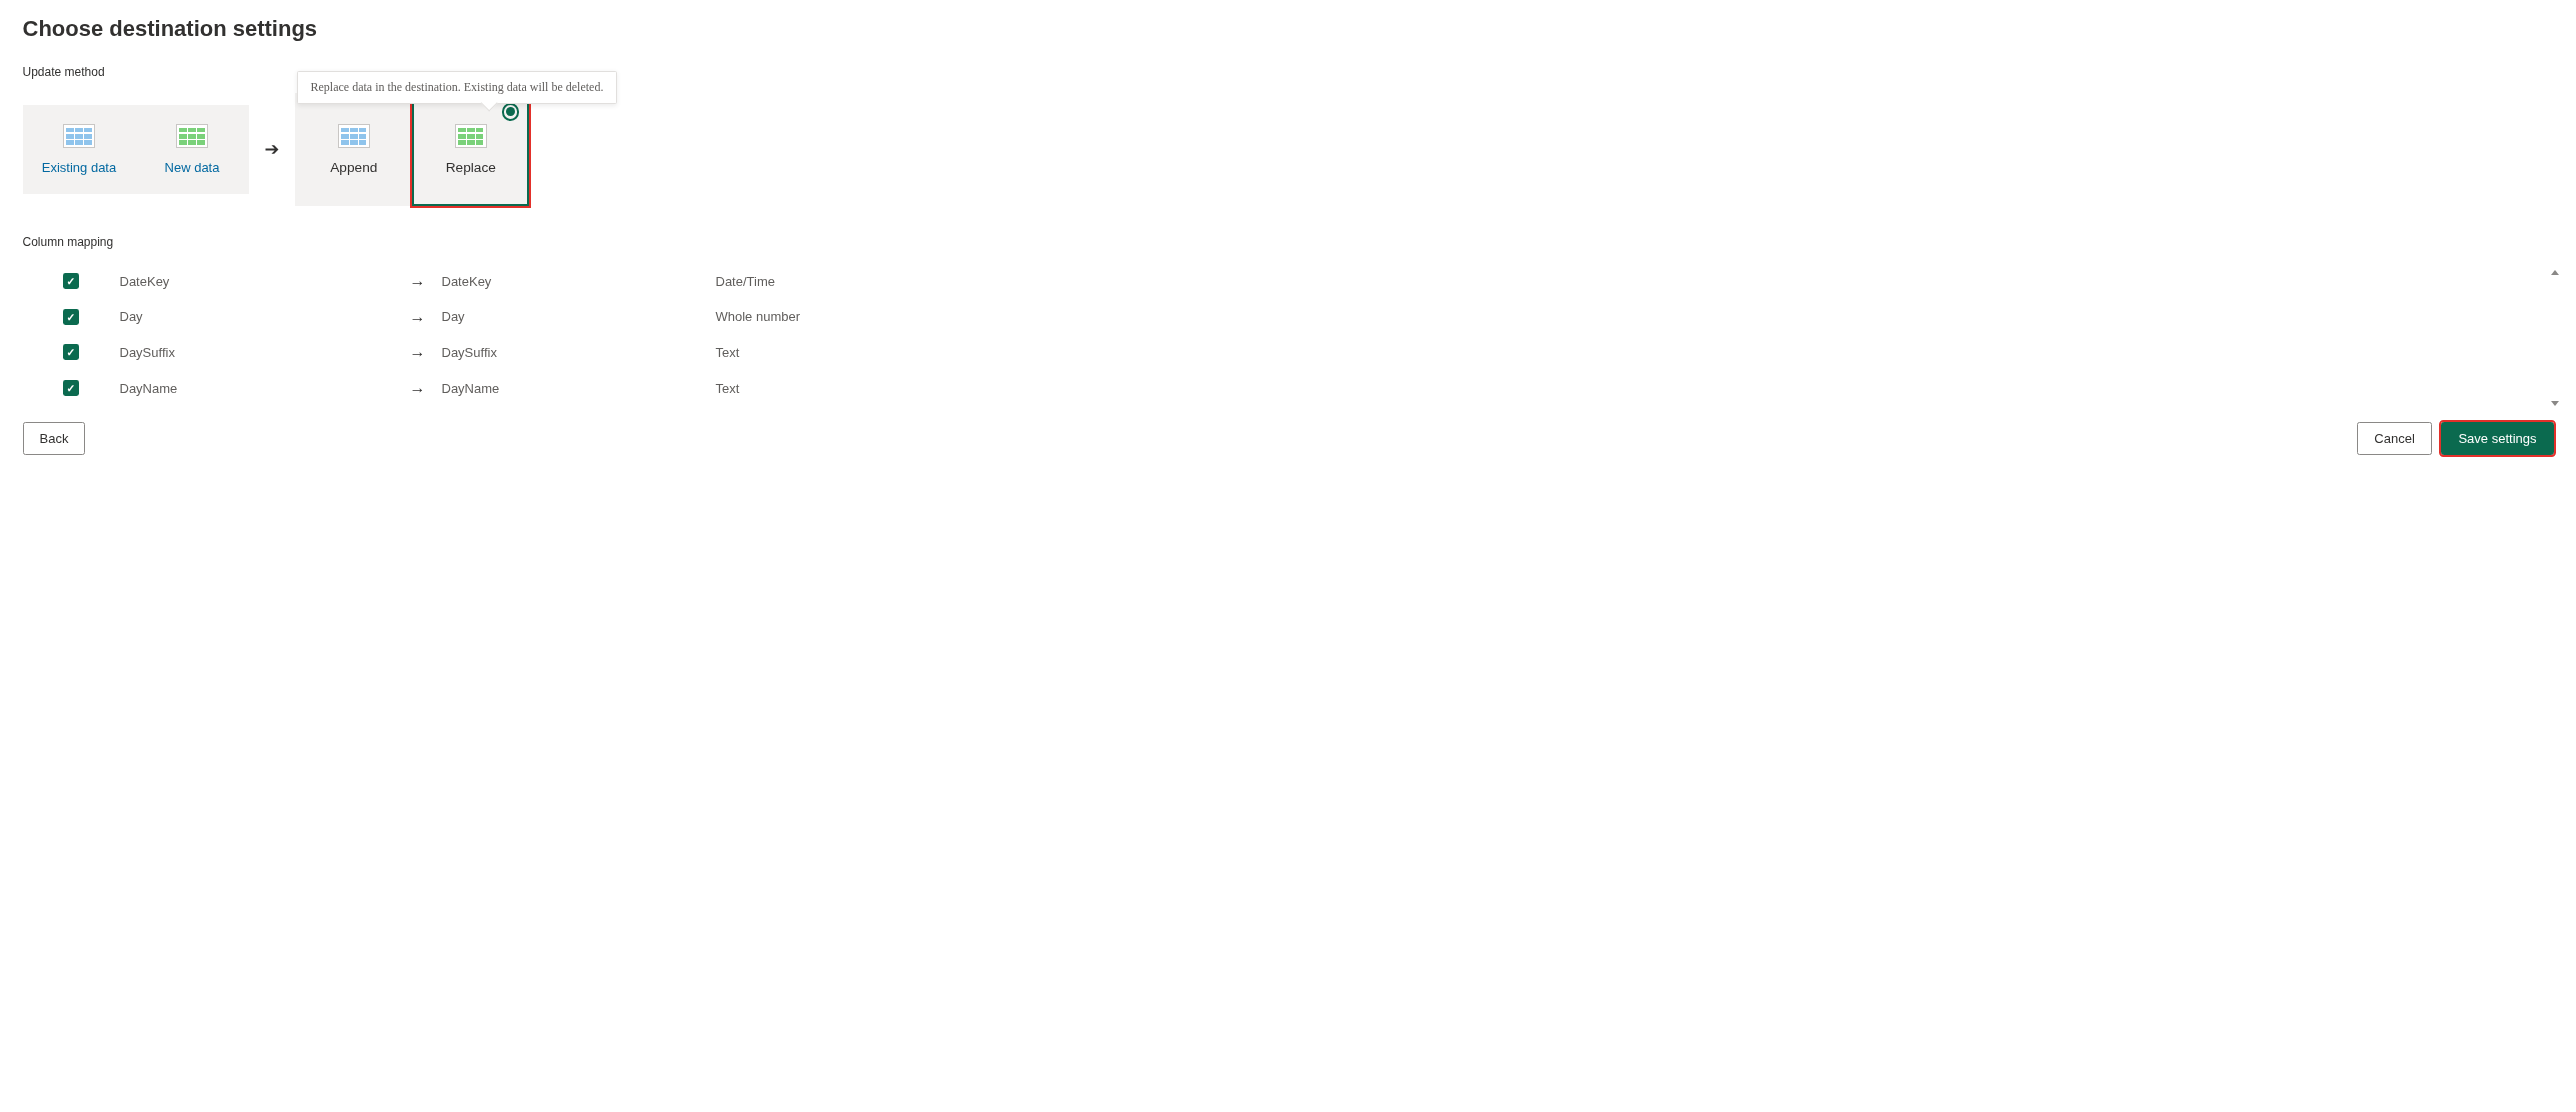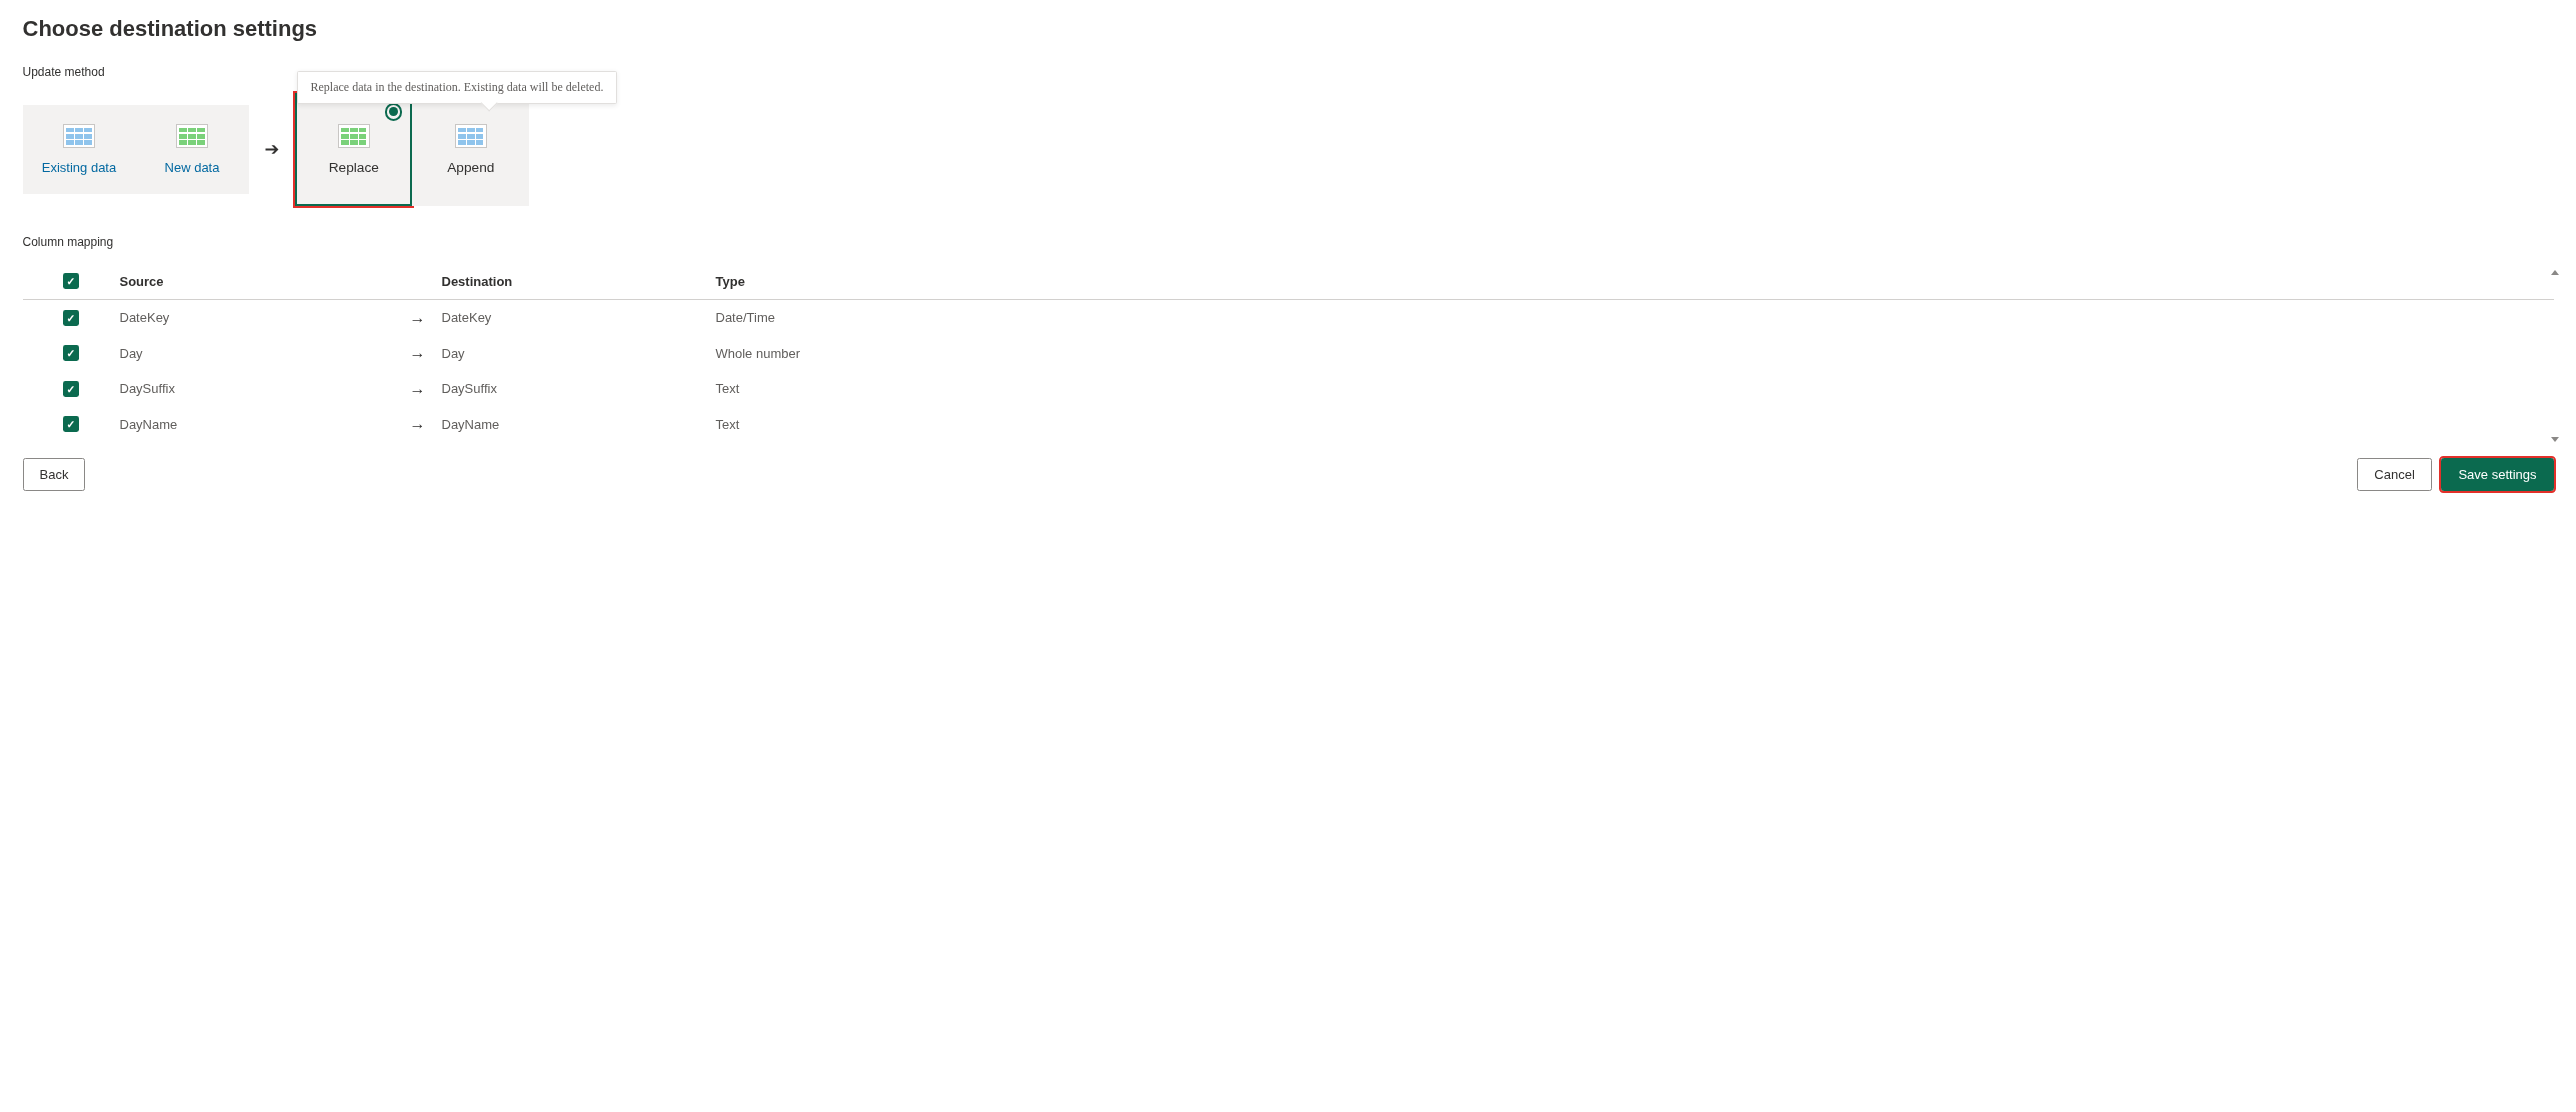--- a/index.html
+++ b/index.html
@@ -279,65 +279,56 @@
           <div></div>
           <div></div>
       </div>
       <span class="tile-label">New data</span>
     </div>
   </div>
 
   <span class="arrow-icon">➔</span>
 
   <div class="option-group">
+    <div class="option-tile">
+      <div class="data-icon blue">
+        <div></div>
+          <div></div>
+          <div></div>
+          <div></div>
+          <div></div>
+          <div></div>
+          <div></div>
+          <div></div>
+          <div></div>
+      </div>
+      <span class="option-label">Append</span>
+    </div>
     <div class="option-tile selected">
       <div class="radio-dot"></div>
       <div class="data-icon green">
         <div></div>
           <div></div>
           <div></div>
           <div></div>
           <div></div>
           <div></div>
           <div></div>
           <div></div>
           <div></div>
       </div>
       <span class="option-label">Replace</span>
     </div>
-    <div class="option-tile">
-      <div class="data-icon blue">
-        <div></div>
-          <div></div>
-          <div></div>
-          <div></div>
-          <div></div>
-          <div></div>
-          <div></div>
-          <div></div>
-          <div></div>
-      </div>
-      <span class="option-label">Append</span>
-    </div>
   </div>
 </div>
 
 <div class="mapping-section">
   <div class="section-label">Column mapping</div>
 
   <div class="mapping-table">
-    <div class="mapping-header">
-      <div class="col-check">
-          <div class="checkbox"></div>
-        </div>
-      <div class="col-source">Source</div>
-      <div class="col-arrow"></div>
-      <div class="col-dest">Destination</div>
-      <div class="col-type">Type</div>
-    </div>
 
     <div class="mapping-row">
       <div class="col-check">
           <div class="checkbox"></div>
         </div>
       <div class="col-source">DateKey</div>
       <div class="col-arrow">
           <span class="row-arrow">→</span>
         </div>
       <div class="col-dest">DateKey</div>

